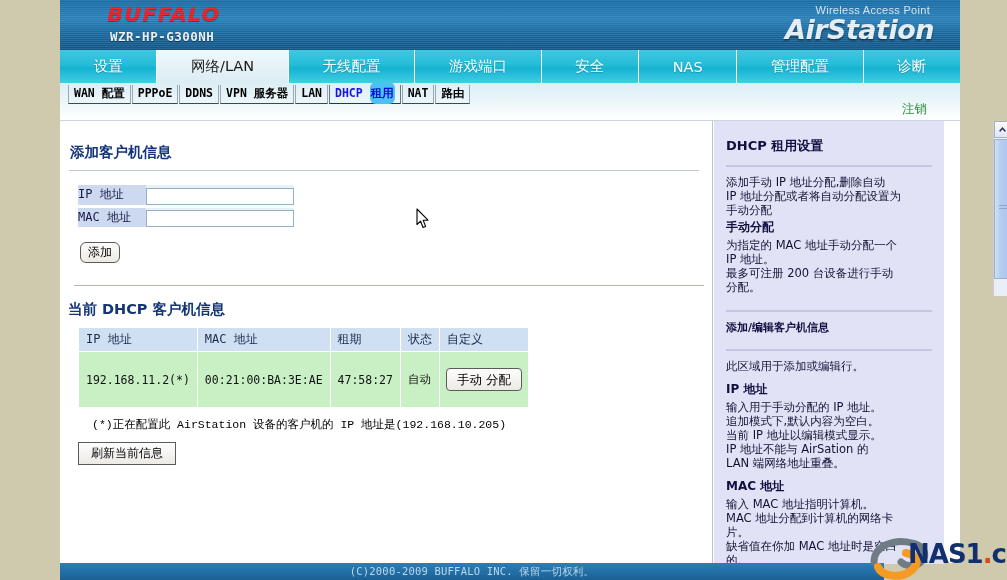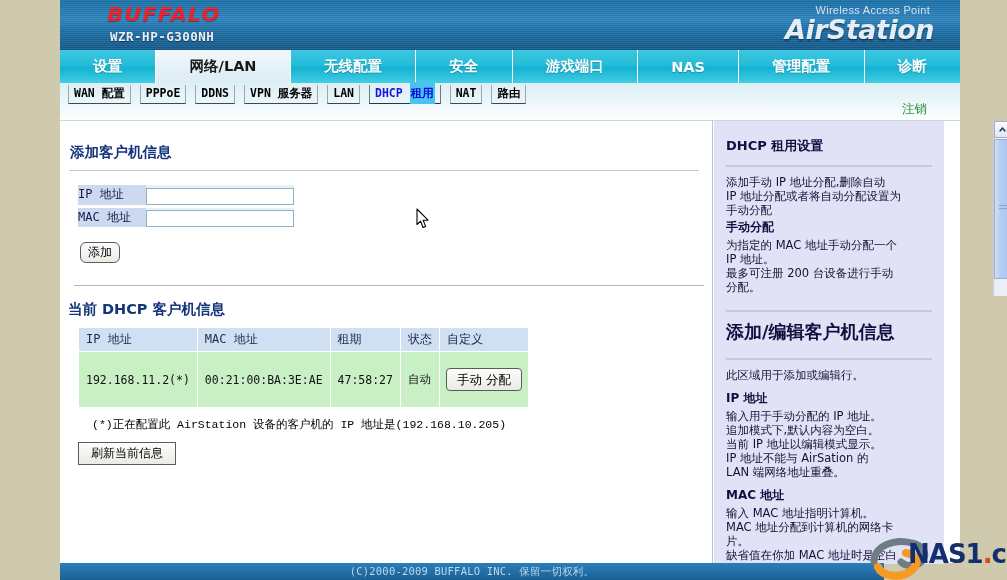--- a/index.html
+++ b/index.html
@@ -60,21 +60,21 @@
   
   .mainnav {
     position: absolute; left: 60px; top: 50px; width: 900px; height: 33px;
     display: flex;
     background: #1a6fa8;
   }
   .mainnav .tab {
     flex: 1 1 auto;
     display: flex; align-items: center; justify-content: center;
     font-family: "DejaVu Sans", sans-serif;
-    font-size: 14.5px; font-weight: bold;
+    font-size: 14.5px; font-weight: normal;
     color: #ffffff;
     background: linear-gradient(to bottom, #3ec7e0 0%, #25bcd8 45%, #13b3d2 55%, #43cde4 100%);
     border-right: 1px solid #ffffff;
     text-shadow: 0 1px 1px rgba(0,0,0,0.22);
     cursor: pointer;
     white-space: nowrap;
     text-align: center;
   }
   .mainnav .tab:last-child { border-right: none; }
   .mainnav .tab.active {
@@ -83,21 +83,21 @@
     text-shadow: none;
   }
 
   
   .subnav-wrap {
     position: absolute; left: 60px; top: 83px; width: 900px; height: 37px;
     background: linear-gradient(to bottom, #ddeef5 0%, #e9f5f9 45%, #ffffff 100%);
   }
   .subnav {
     position: absolute; left: 8px; top: 2px;
-    display: flex; align-items: flex-end; gap: 9px;
+    display: flex; align-items: flex-end; gap: 1px;
   }
   .subnav .sbtn {
     font-family: "DejaVu Sans Mono", monospace;
     font-size: 11.5px; font-weight: bold;
     color: #000000;
     padding: 1px 5px 2px 5px;
     border-left: 1px solid #9aa8ae;
     border-right: 1px solid #9aa8ae;
     border-bottom: 1px solid #3a4a52;
     background: transparent;
@@ -108,20 +108,21 @@
   .subnav .sbtn.active {
     color: #1616e0;
     border-left: 1px solid #6a7a82;
     border-right: 1px solid #6a7a82;
     border-bottom: 1px solid #1a3a52;
   }
   .subnav .sbtn.active .hl {
     background: #4ac3f0;
     color: #0808d8;
     padding: 4px 1px;
+    border-radius: 6px;
   }
   .logout {
     position: absolute; right: 33px; top: 18px;
     font-family: "DejaVu Sans", sans-serif;
     font-size: 12.5px;
     color: #2f8f3f;
     cursor: pointer;
   }
 
   
@@ -242,21 +243,21 @@
     margin: 0 0 2px 0;
     white-space: pre-line;
   }
   .help-b {
     font-family: "DejaVu Sans", sans-serif;
     font-size: 12px; font-weight: bold; color: #101040;
     margin: 8px 0 2px 0;
   }
   .help-sub {
     font-family: "DejaVu Sans", sans-serif;
-    font-size: 18px; font-weight: bold; color: #101040;
+    font-size: 11px; font-weight: bold; color: #101040;
     margin: 0 0 0 0;
   }
 
   
   .hscroll {
     position: absolute; left: 933px; top: 0; width: 17px; height: 175px;
     background: #f2f2f2;
     border-left: 1px solid #ccd;
   }
   .hscroll .arrow-up {
@@ -331,24 +332,24 @@
       <div class="tab">
         <span>设置</span>
       </div>
       <div class="tab active">
         <span>网络/LAN</span>
       </div>
       <div class="tab">
         <span>无线配置</span>
       </div>
       <div class="tab">
+        <span>游戏端口</span>
+      </div>
+      <div class="tab">
         <span>安全</span>
-      </div>
-      <div class="tab">
-        <span>游戏端口</span>
       </div>
       <div class="tab">
         <span>NAS</span>
       </div>
       <div class="tab">
         <span>管理配置</span>
       </div>
       <div class="tab">
         <span>诊断</span>
       </div>

